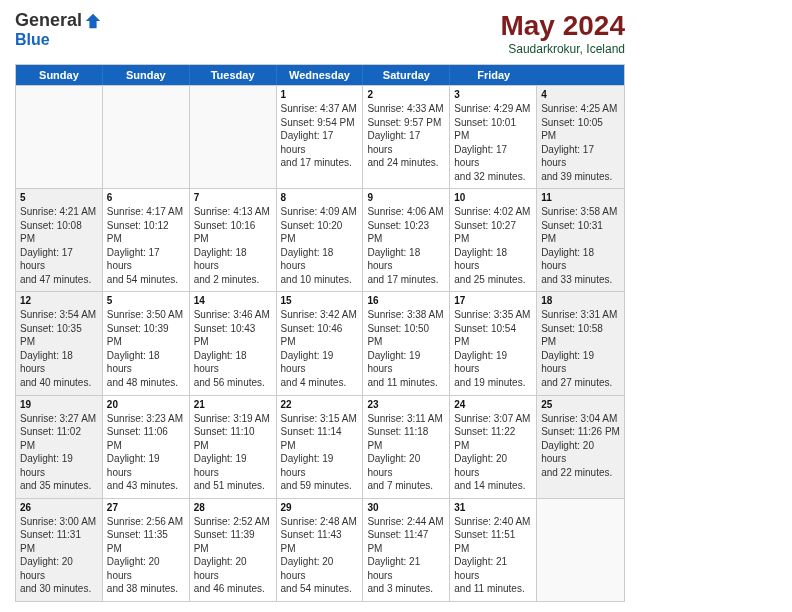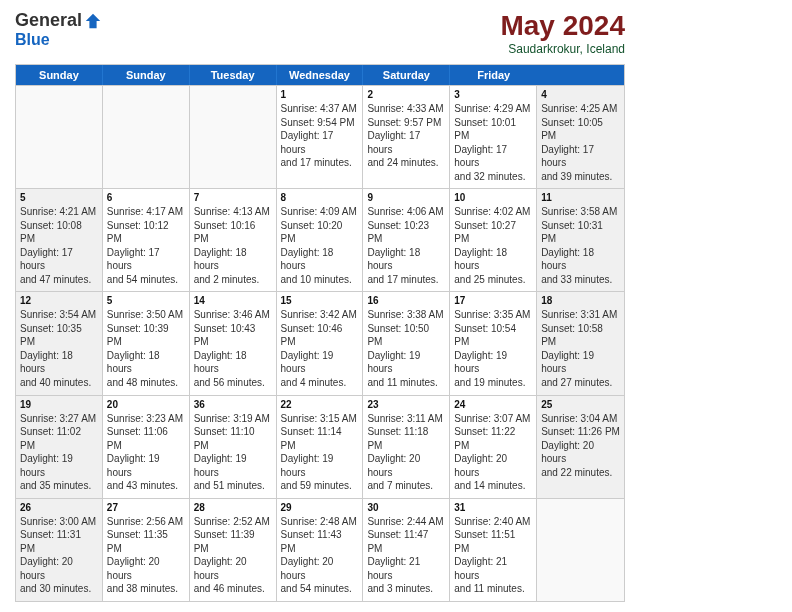--- a/index.html
+++ b/index.html
@@ -225,21 +225,21 @@
         <div class="cal-row">
           <div class="cal-cell shaded">
             <span class="day-num">19</span>
             <div class="cell-text">Sunrise: 3:27 AM<br>Sunset: 11:02 PM<br>Daylight: 19 hours<br>and 35 minutes.</div>
           </div>
           <div class="cal-cell">
             <span class="day-num">20</span>
             <div class="cell-text">Sunrise: 3:23 AM<br>Sunset: 11:06 PM<br>Daylight: 19 hours<br>and 43 minutes.</div>
           </div>
           <div class="cal-cell">
-            <span class="day-num">36</span>
+            <span class="day-num">21</span>
             <div class="cell-text">Sunrise: 3:19 AM<br>Sunset: 11:10 PM<br>Daylight: 19 hours<br>and 51 minutes.</div>
           </div>
           <div class="cal-cell">
             <span class="day-num">22</span>
             <div class="cell-text">Sunrise: 3:15 AM<br>Sunset: 11:14 PM<br>Daylight: 19 hours<br>and 59 minutes.</div>
           </div>
           <div class="cal-cell">
             <span class="day-num">23</span>
             <div class="cell-text">Sunrise: 3:11 AM<br>Sunset: 11:18 PM<br>Daylight: 20 hours<br>and 7 minutes.</div>
           </div>

